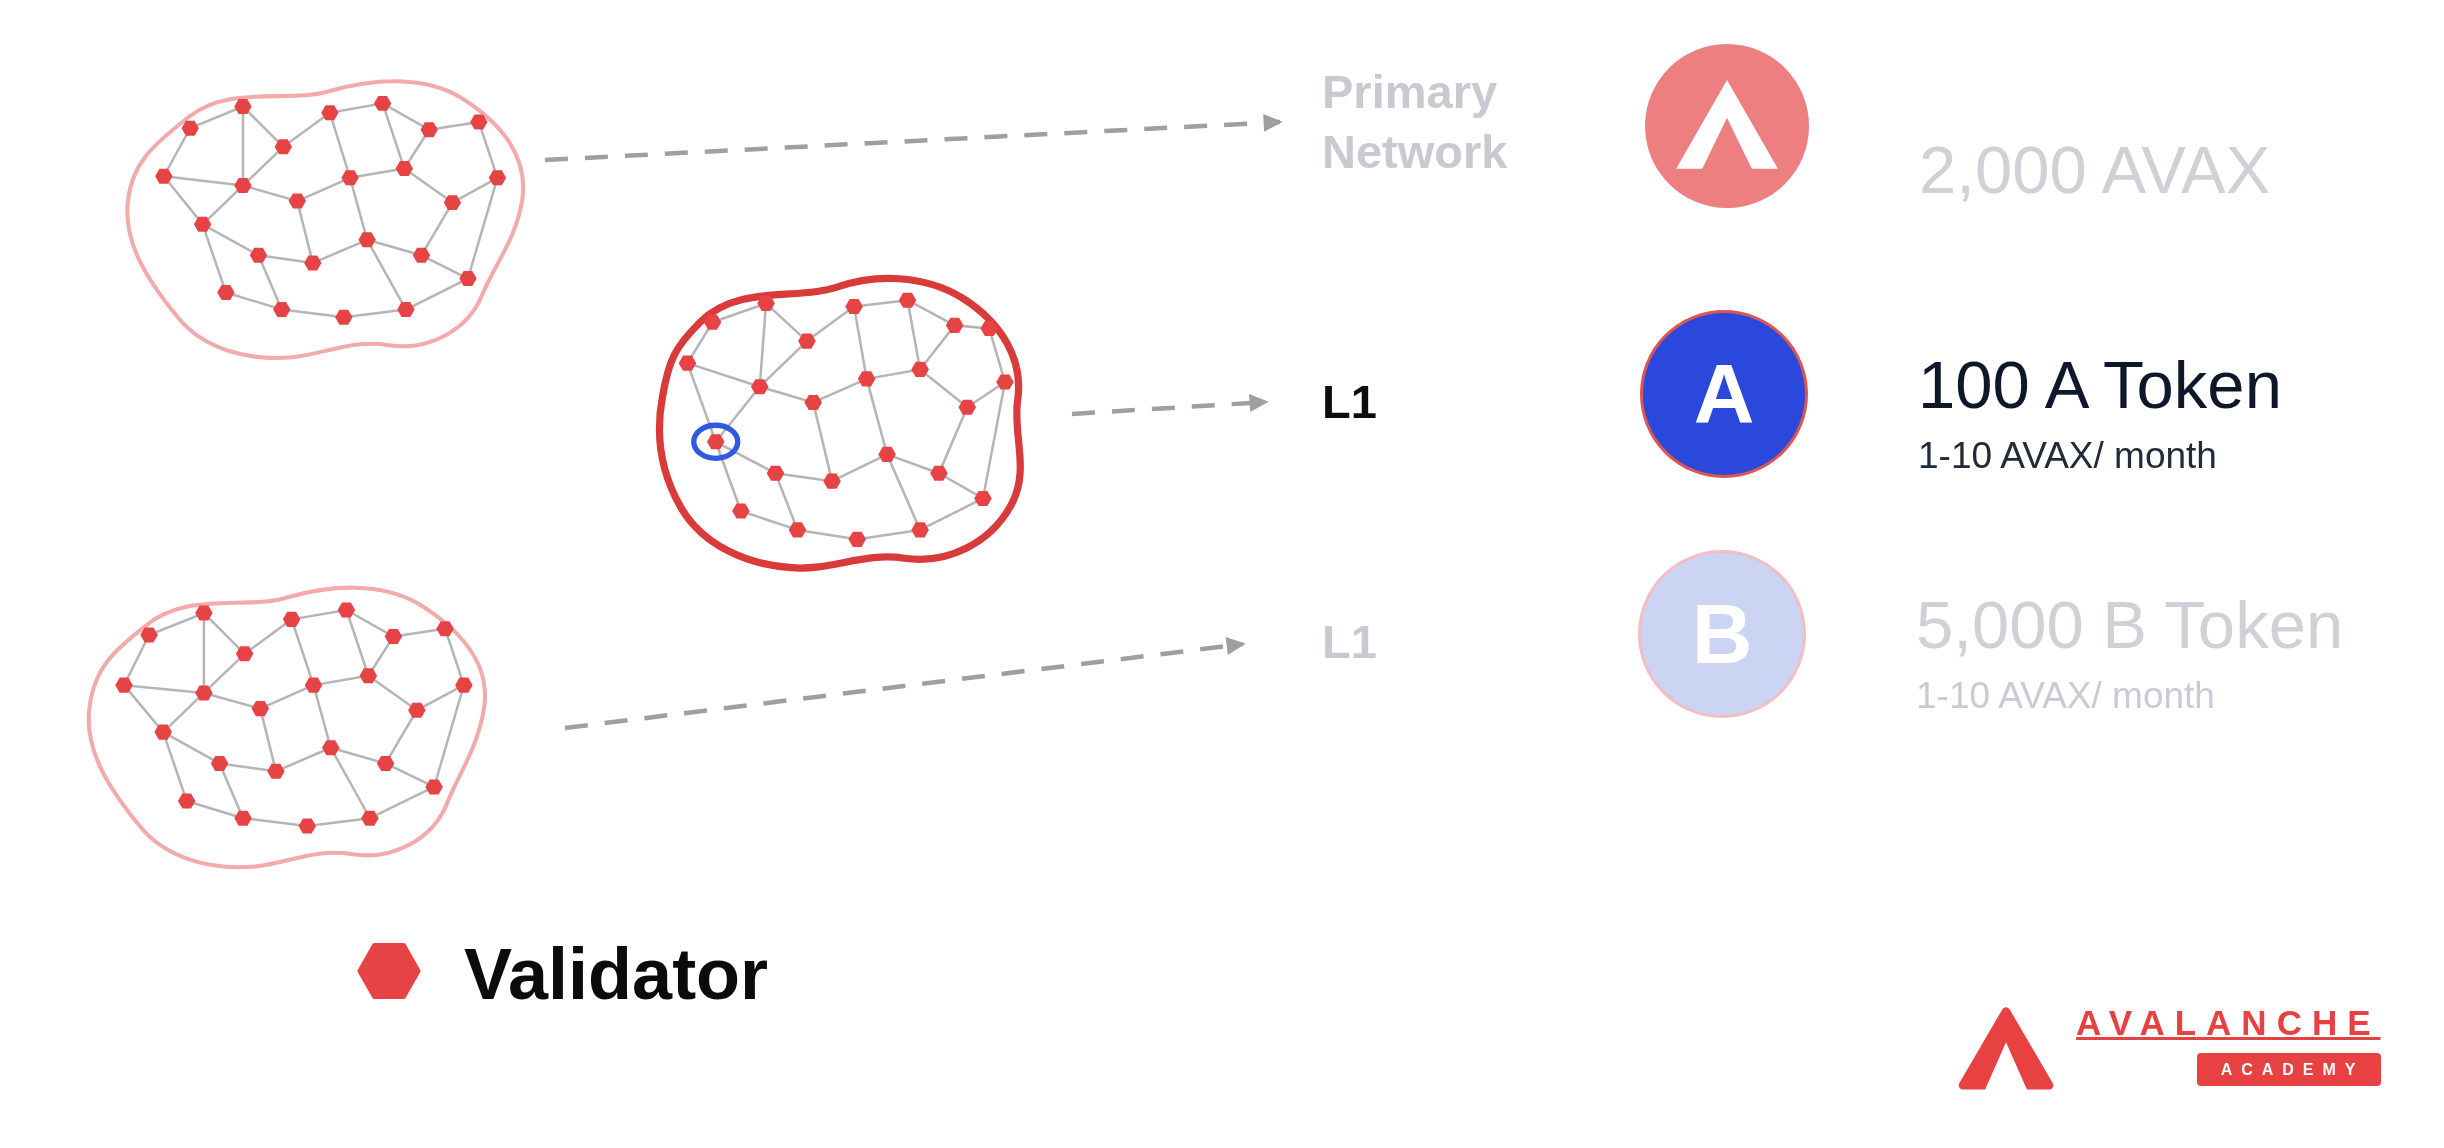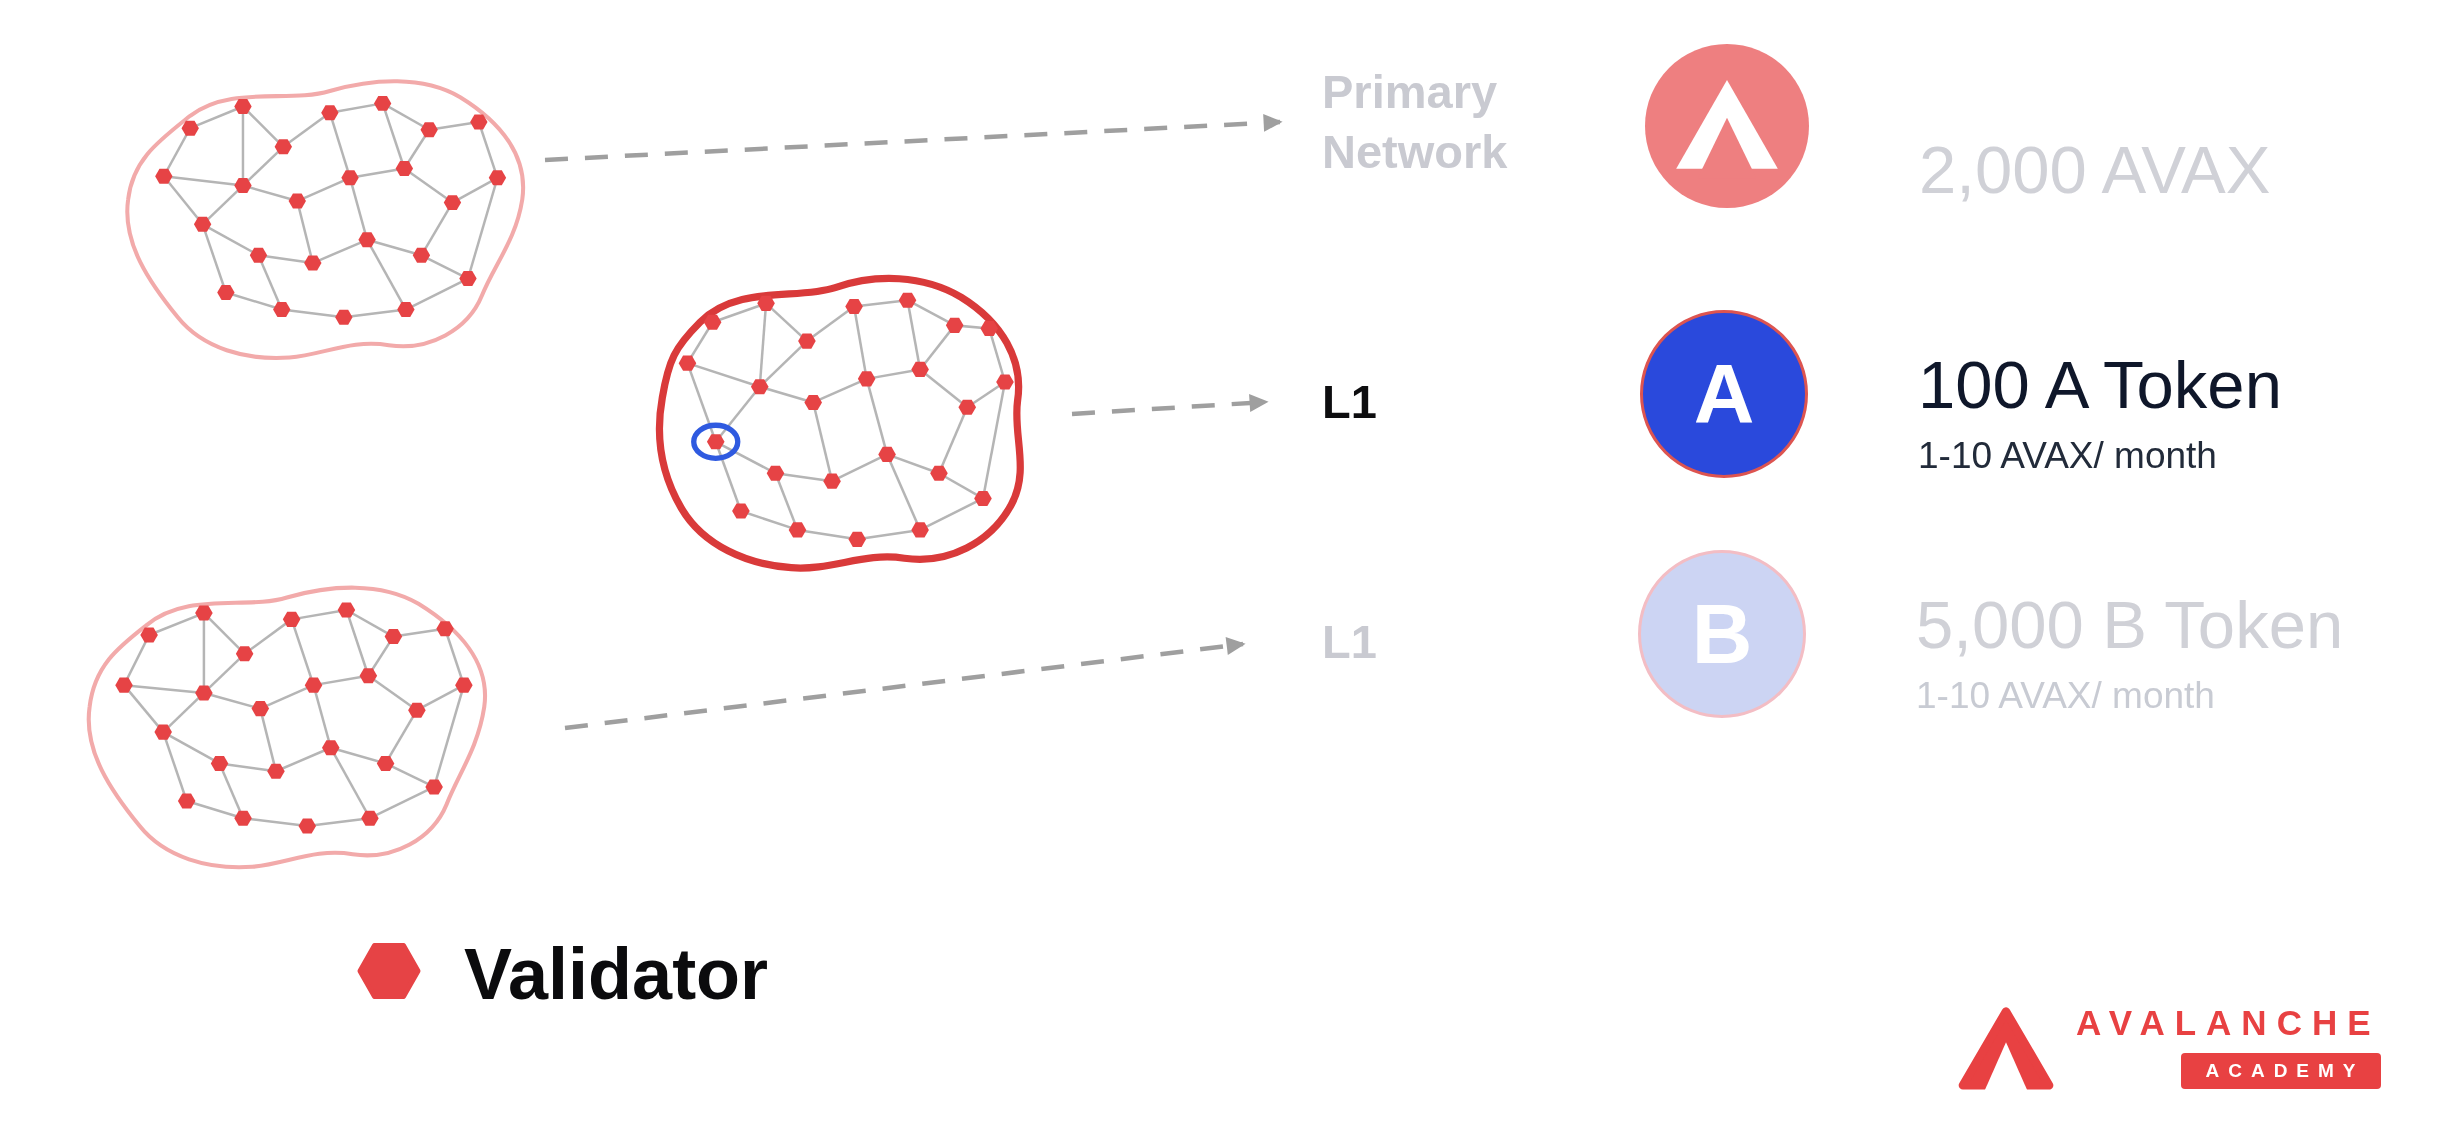--- a/index.html
+++ b/index.html
@@ -44,23 +44,23 @@
   .s-muted { color:#c8cbd3; }
   .s-dark { color:#222b3a; }
 
   .legend { position:absolute; left:356px; top:938px; display:flex; align-items:flex-start; gap:42px; }
   .legend-hex { width:66px; height:66px; display:block; }
   .legend-text { font-size:72px; font-weight:700; color:#0b0b0d; line-height:1; }
 
   .brand { position:absolute; left:1958px; top:1004px; display:flex; align-items:flex-start; gap:22px; }
   .brand-mark { width:96px; height:88px; display:block; }
   .brand-text { display:flex; flex-direction:column; align-items:flex-end; gap:10px; }
-  .brand-name { color:#e84142; font-size:35px; font-weight:700; letter-spacing:10px; line-height:1.1; }
+  .brand-name { color:#e84142; font-size:35px; font-weight:700; letter-spacing:10px; line-height:1.1;text-decoration:underline; }
   .brand-badge {
-    background:#e84142; color:#ffffff; font-size:19px; font-weight:700;
+    background:#e84142; color:#ffffff; font-size:16px; font-weight:700;
     letter-spacing:9px; padding:8px 16px 8px 24px; border-radius:4px; line-height:1.1;
   }
 </style>
 </head>
 <body>
 
 <div class="stage">
 
   <div class="net" data-net="primary">
       <svg viewBox="0 0 290 200" preserveAspectRatio="none">

